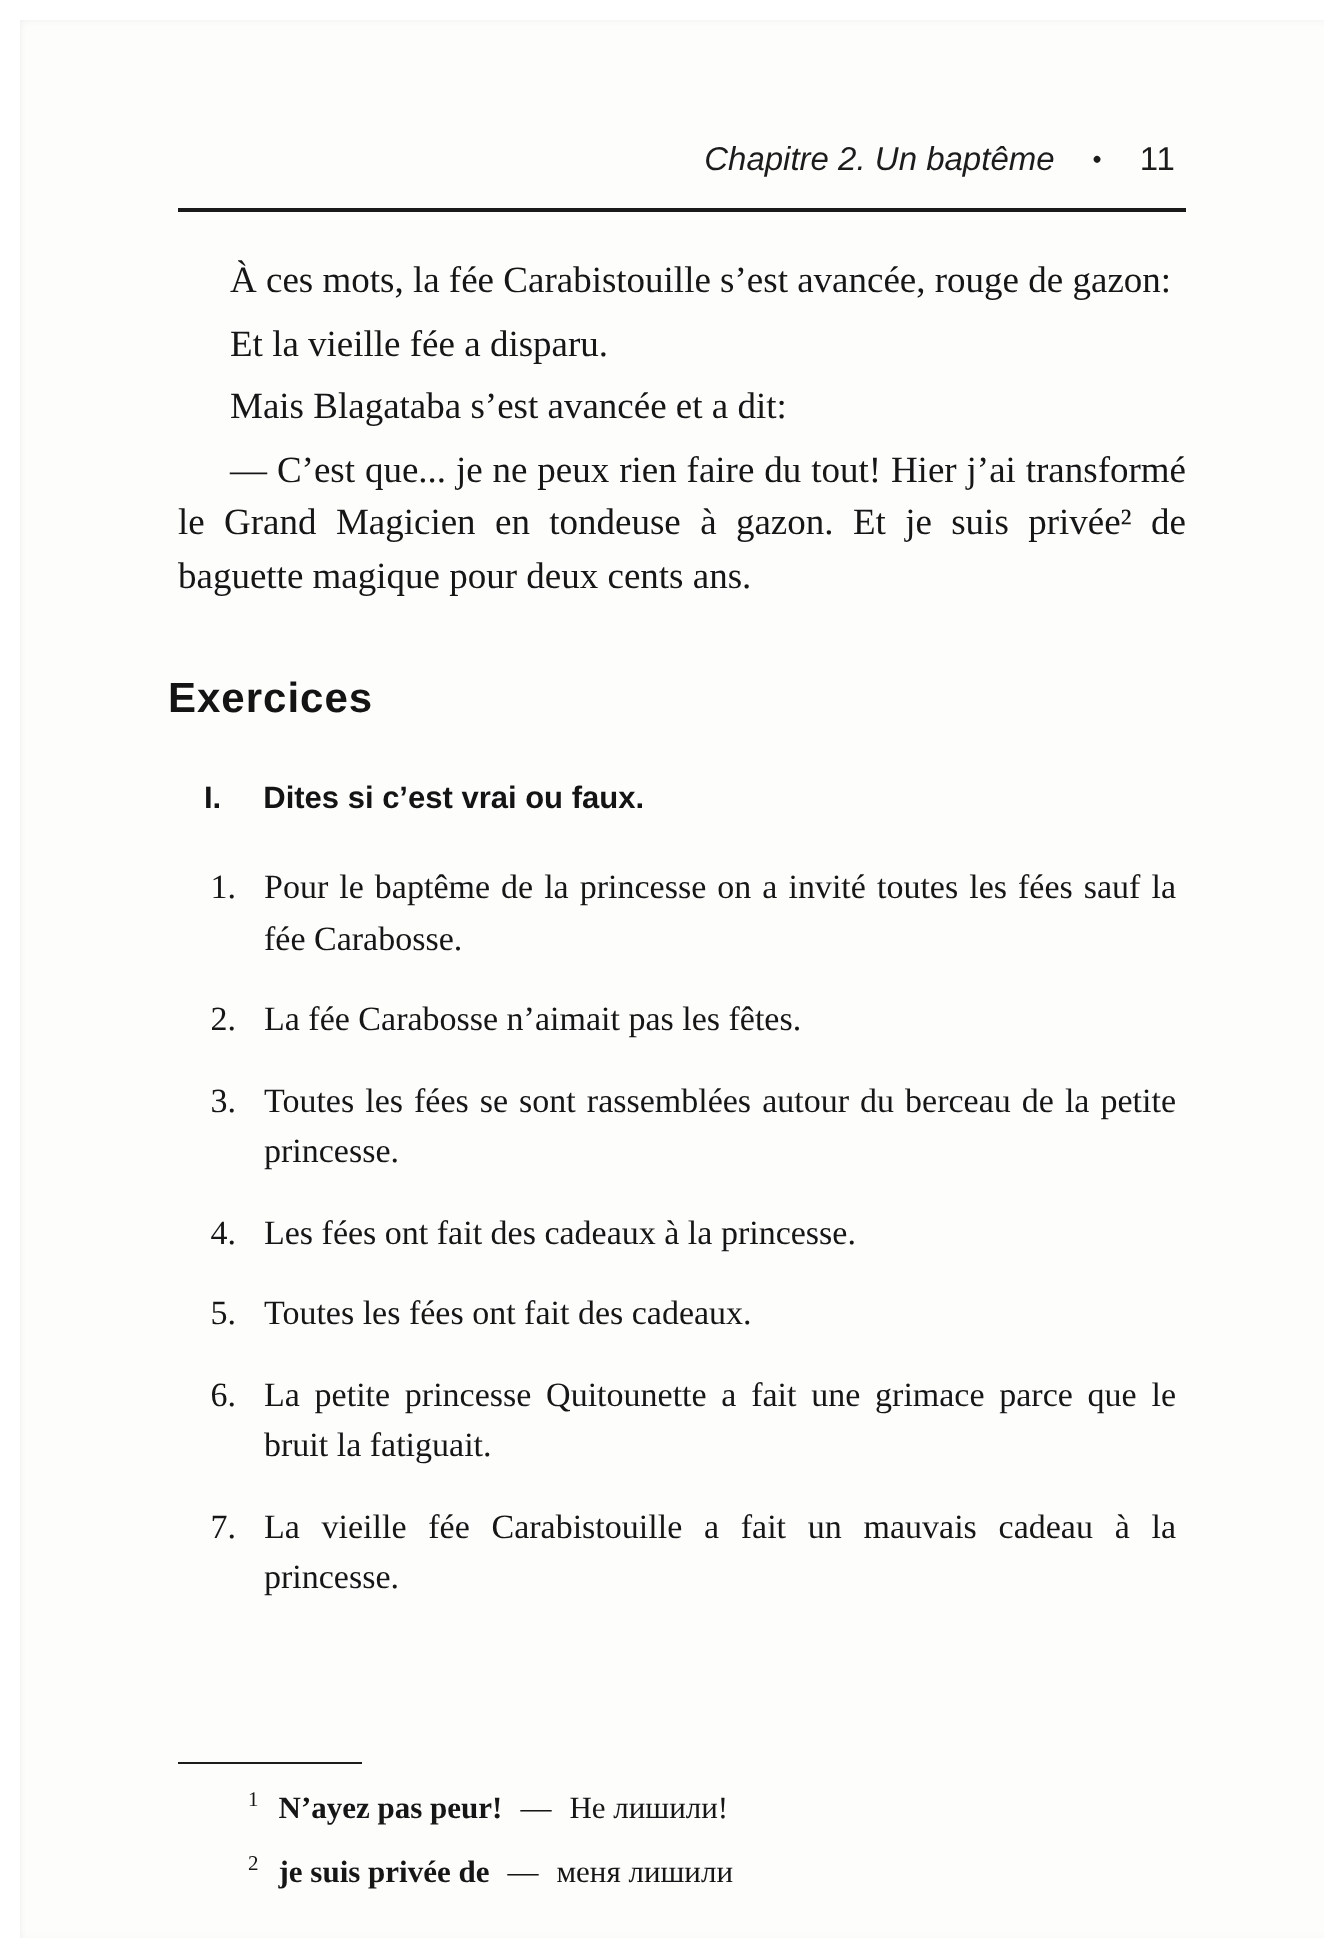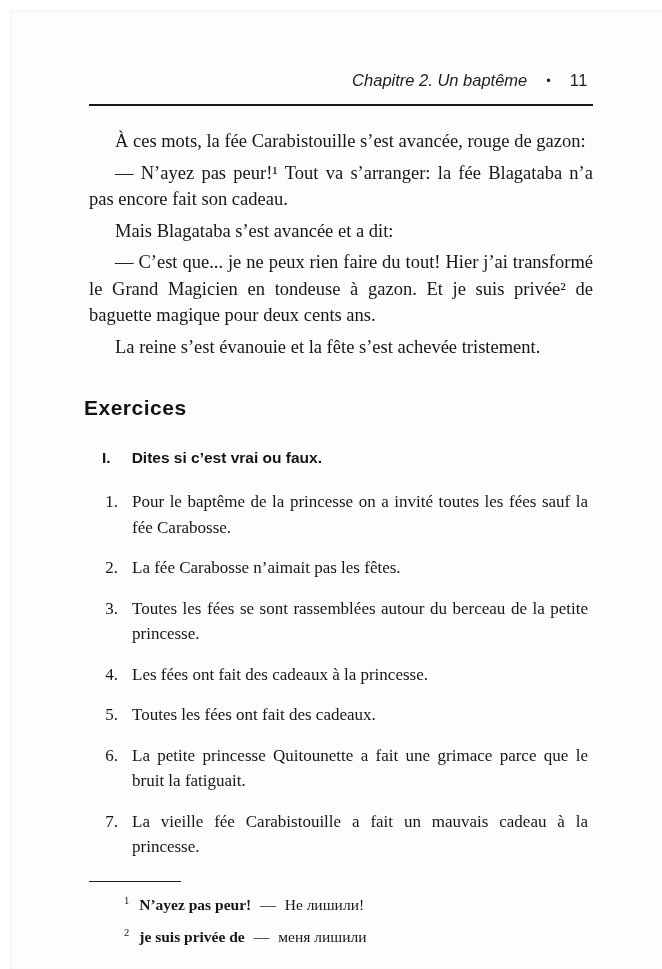--- a/index.html
+++ b/index.html
@@ -121,24 +121,23 @@
     <div class="running-head">
       <span class="chapter">Chapitre 2. Un baptême</span>
       <span class="bullet">•</span>
       <span class="pagenum">11</span>
     </div>
     <div class="head-rule"></div>
   </header>
 
   <section class="story">
     <p>À ces mots, la fée Carabistouille s’est avancée, rouge de gazon:</p>
-    <p>— N’ayez pas peur!¹ Tout va s’arranger: la fée Blagataba n’a pas encore fait son cadeau.</p>
+    <p>Et la vieille fée a disparu.</p>
     <p>Mais Blagataba s’est avancée et a dit:</p>
     <p>— C’est que... je ne peux rien faire du tout! Hier j’ai transformé le Grand Magicien en tondeuse à gazon. Et je suis privée² de baguette magique pour deux cents ans.</p>
-    <p>La reine s’est évanouie et la fête s’est achevée tristement.</p>
   </section>
 
   <h2 class="exercises-title">Exercices</h2>
 
   <div class="section-label">
     <span>I.</span>
     <span>Dites si c’est vrai ou faux.</span>
   </div>
 
   <ol class="exercise-list">

